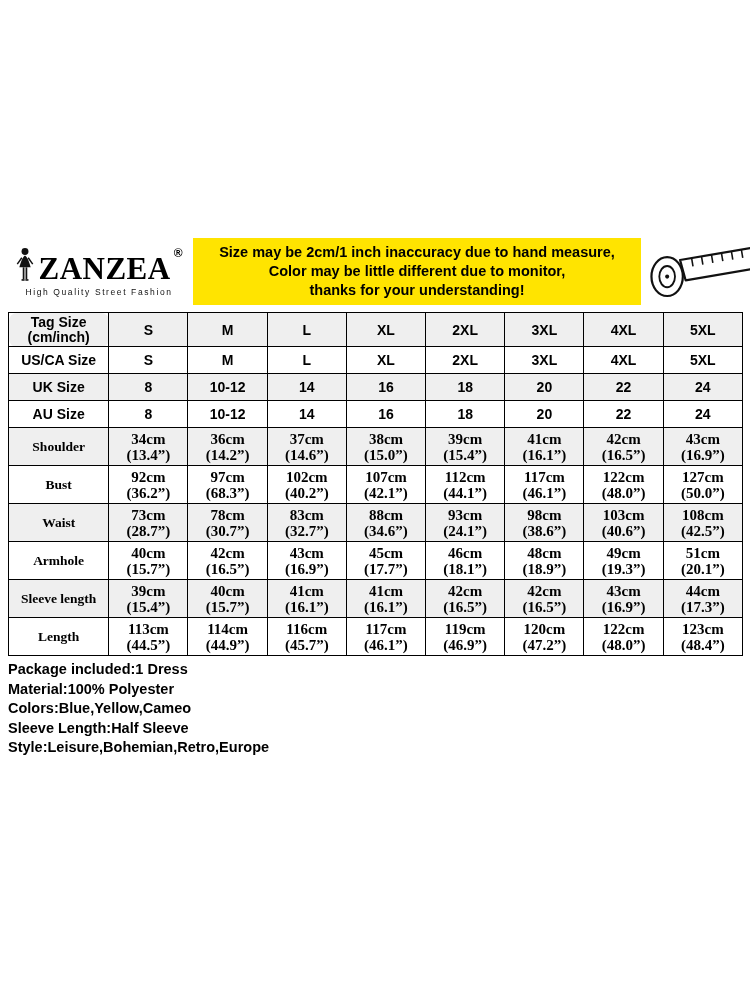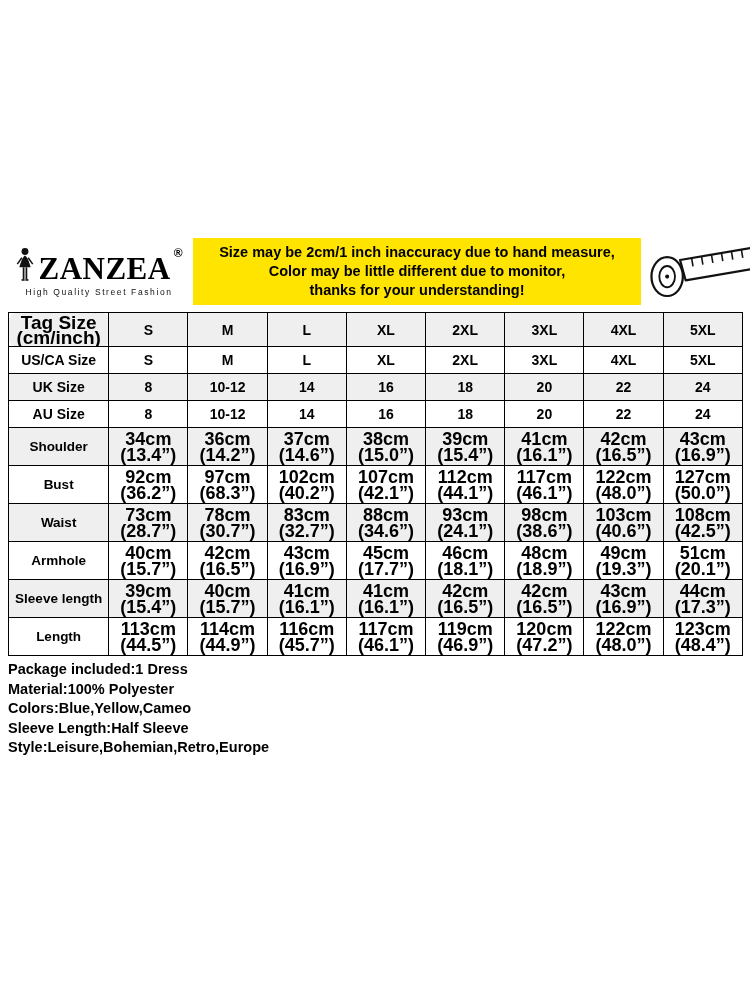--- a/index.html
+++ b/index.html
@@ -29,25 +29,25 @@
   
   .size-table{position:absolute;left:8px;top:312px;width:735px;border-collapse:collapse;table-layout:fixed;}
   .size-table th,.size-table td{
     border:1px solid #000;text-align:center;vertical-align:middle;
     font-weight:700;white-space:pre-line;padding:0;overflow:hidden;
   }
   .col-label{width:100px;}
   .col-size{width:79px;}
   .row-head{height:34px;}
   .row-small{height:27px;}
-  .row-tall{height:38px;}
+  .row-tall{height:38px;font-family:Liberation Serif, serif;}
   .row-head td,.row-small td,.row-small th{font-size:14px;}
-  .row-head th{font-size:19px;line-height:15px;border-radius:8px;}
+  .row-head th{font-size:14px;line-height:15px;border-radius:8px;}
   .row-tall th{font-size:13.5px;}
-  .row-tall td{font-size:18px;line-height:16px;}
+  .row-tall td{font-size:15px;line-height:16px;}
   .size-table tr:nth-child(odd){background:#efefef;}
   .size-table tr:nth-child(even){background:#ffffff;}
 
   
   .details{position:absolute;left:8px;top:660px;font-size:14.5px;font-weight:700;line-height:19.5px;}
 </style>
 </head>
 <body>
 
 <div class="page">

